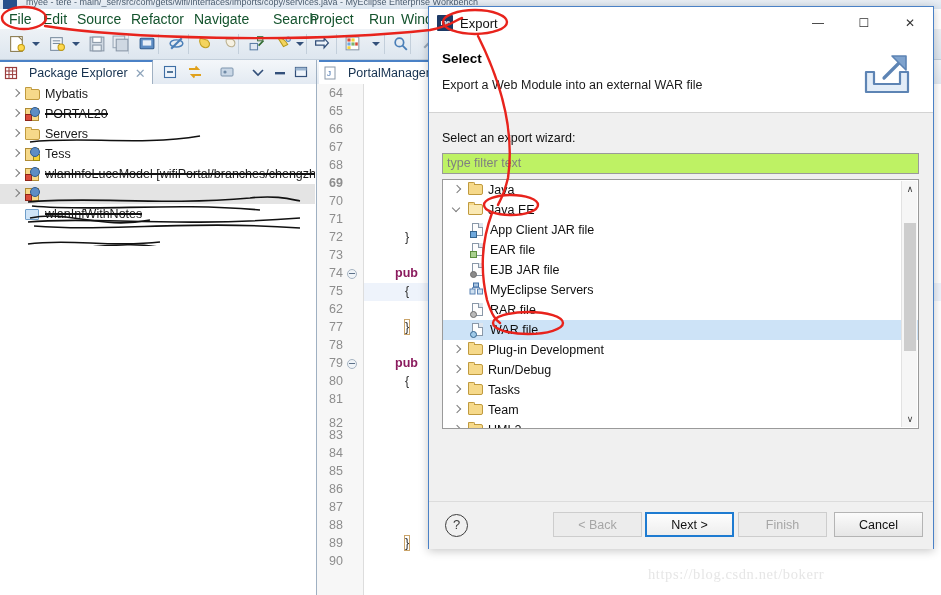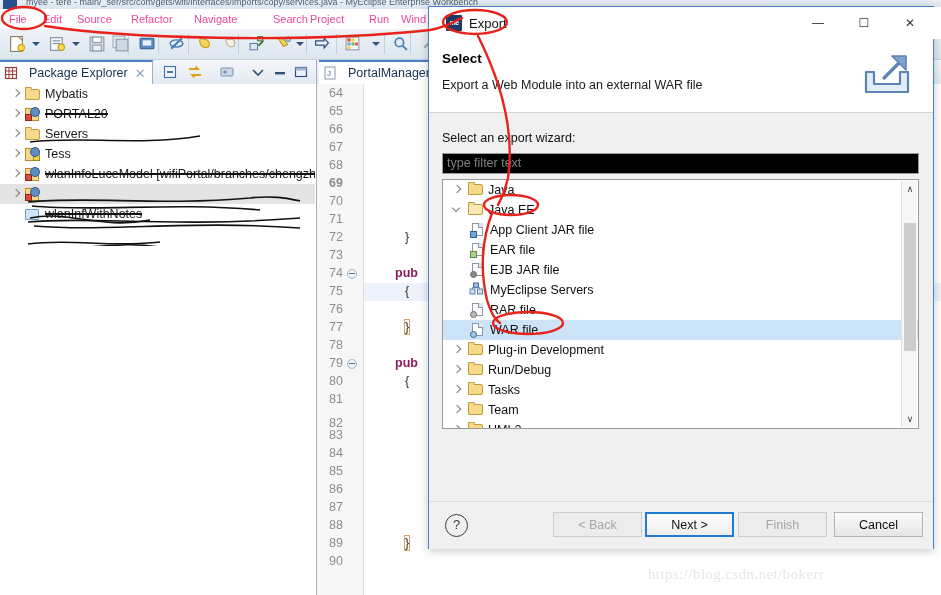--- a/index.html
+++ b/index.html
@@ -35,21 +35,21 @@
     position: absolute; left: 3px; top: -2px; width: 14px; height: 11px;
     background: #27508c;
   }
 
   #menubar {
     position: absolute; left: 0; top: 9px; width: 941px; height: 20px;
     background: #ffffff;
   }
   .menu-item {
     position: absolute; top: 2px; height: 16px; line-height: 16px;
-    font-size: 11px; color: #ec4899; white-space: nowrap;
+    font-size: 14px; color: #14532d; white-space: nowrap;
     padding: 0 1px; cursor: default;
   }
 
   #toolbar {
     position: absolute; left: 0; top: 29px; width: 941px; height: 30px;
     background: linear-gradient(#eef2f6, #dde6ef);
     border-bottom: 1px solid #c3cfdb;
   }
   .tb-ico {
     position: absolute; top: 6px; width: 18px; height: 18px;
@@ -222,21 +222,21 @@
     position: absolute; left: 428px; top: 6px;
     width: 506px; height: 543px;
     background: #f0f0f0;
     border: 1px solid #4a81c6;
     box-shadow: 0 2px 9px rgba(0,0,0,.22);
     box-sizing: border-box;
   }
   #dlg-title {
     position: absolute; left: 0; top: 0; width: 504px; height: 32px;
     background: #ffffff;
-    display: flex; align-items: center; padding-left: 9px;
+    display: flex; align-items: center;
   }
   #dlg-ico {
     width: 16px; height: 16px; margin-left: 8px; margin-right: 7px;
     background: #1d3a66; border-radius: 1px;
     font-size: 7px; color: #fff; text-align: center; line-height: 16px;
     font-weight: bold; letter-spacing: -0.5px;
   }
   #dlg-title .t { font-size: 13px; color: #111; }
   .wbtn {
     position: absolute; top: 0; width: 46px; height: 31px;
@@ -260,21 +260,21 @@
   #dlg-body {
     position: absolute; left: 0; top: 106px; width: 504px; height: 388px;
     background: #f0f0f0;
   }
   #wiz-label {
     position: absolute; left: 13px; top: 18px;
     font-size: 12.5px; color: #111;
   }
   #filter {
     position: absolute; left: 13px; top: 40px; width: 477px; height: 21px;
-    background: #000000; border: 1px solid #9a9a9a;
+    background: #bef264; border: 1px solid #9a9a9a;
     box-sizing: border-box;
     font-size: 12.5px; color: #808080;
     padding: 0 4px; line-height: 19px;
   }
   #wiz-tree {
     position: absolute; left: 13px; top: 66px; width: 477px; height: 250px;
     background: #ffffff; border: 1px solid #9a9a9a;
     box-sizing: border-box; overflow: hidden;
   }
   .wrow {
@@ -596,21 +596,21 @@
           <div class="lnum" style="top: 38px;">66</div>
           <div class="lnum" style="top: 56px;">67</div>
           <div class="lnum" style="top: 74px;">68</div>
           <div class="lnum" style="top: 92px; font-weight: bold;">69</div>
           <div class="lnum" style="top: 110px;">70</div>
           <div class="lnum" style="top: 128px;">71</div>
           <div class="lnum" style="top: 146px;">72</div>
           <div class="lnum" style="top: 164px;">73</div>
           <div class="lnum" style="top: 182px;">74</div>
           <div class="lnum" style="top: 200px;">75</div>
-          <div class="lnum" style="top: 218px;">76</div>
+          <div class="lnum" style="top: 218px;">62</div>
           <div class="lnum" style="top: 236px;">77</div>
           <div class="lnum" style="top: 254px;">78</div>
           <div class="lnum" style="top: 272px;">79</div>
           <div class="lnum" style="top: 290px;">80</div>
           <div class="lnum" style="top: 308px;">81</div>
           <div class="lnum" style="top: 332px;">82</div>
           <div class="lnum" style="top: 344px;">83</div>
           <div class="lnum" style="top: 362px;">84</div>
           <div class="lnum" style="top: 380px;">85</div>
           <div class="lnum" style="top: 398px;">86</div>

